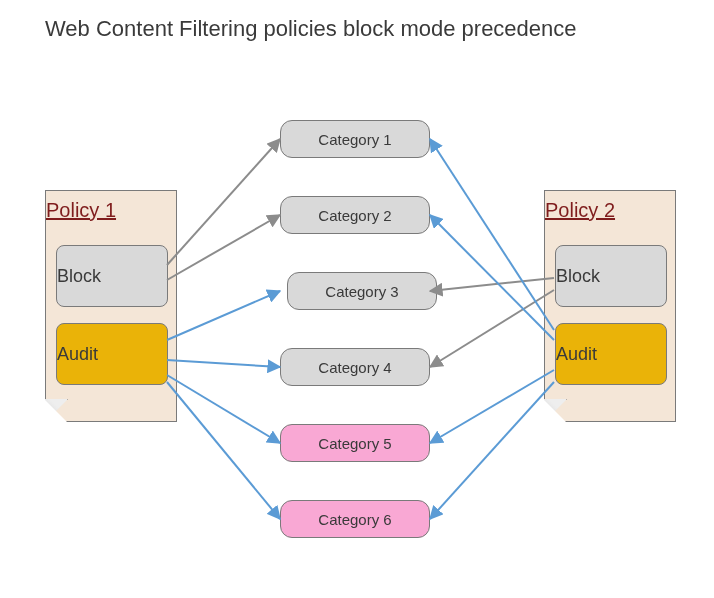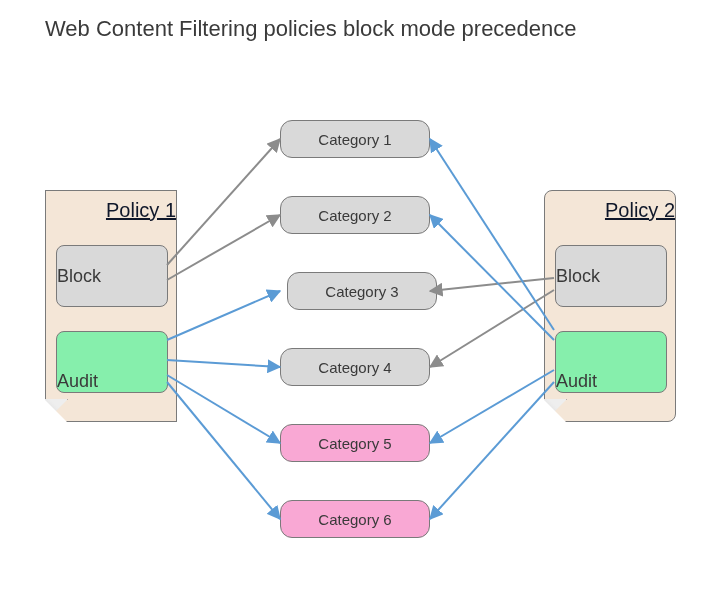--- a/index.html
+++ b/index.html
@@ -51,41 +51,41 @@
     width: 22px;
     height: 22px;
     background: #ffffff;
     clip-path: polygon(0 100%, 100% 100%, 0 0);
     z-index: 2;
   }
   .policy-title {
     position: absolute;
     left: 0; right: 0;
     top: 8px;
-    text-align: right;
+    text-align: left;
     font-size: 20px;
-    color: #0f172a;
+    color: #7f1d1d;
     text-decoration: underline;
   }
   .mode-box {
     position: absolute;
     left: 10px;
     width: 112px;
     height: 62px;
     border: 1.5px solid #7a7a7a;
     border-radius: 8px;
     box-sizing: border-box;
     display: flex;
     align-items: center;
     padding-left: 0;
     font-size: 18px;
     color: #3a3a3a;
   }
   .mode-block { top: 54px;  background: #d9d9d9; }
-  .mode-audit { top: 140px; background: #86efac; align-items: flex-end; }
+  .mode-audit { top: 132px; background: #eab308; }
 
   
   .cat {
     position: absolute;
     width: 150px;
     height: 38px;
     border: 1.5px solid #7a7a7a;
     border-radius: 12px;
     box-sizing: border-box;
     display: flex;
@@ -115,21 +115,21 @@
   <div class="policy-card" style="left:45px; top:190px;">
     <div class="policy-title">Policy 1</div>
     <div class="mode-box mode-block">
       <span>Block</span>
     </div>
     <div class="mode-box mode-audit">
       <span>Audit</span>
     </div>
   </div>
 
-  <div class="policy-card" style="left:544px; top:190px;border-radius:8px;">
+  <div class="policy-card" style="left:544px; top:190px;">
     <div class="policy-title">Policy 2</div>
     <div class="mode-box mode-block">
       <span>Block</span>
     </div>
     <div class="mode-box mode-audit">
       <span>Audit</span>
     </div>
   </div>
 
   <div class="cat cat-gray" style="left:280px; top:120px;">Category  1</div>

